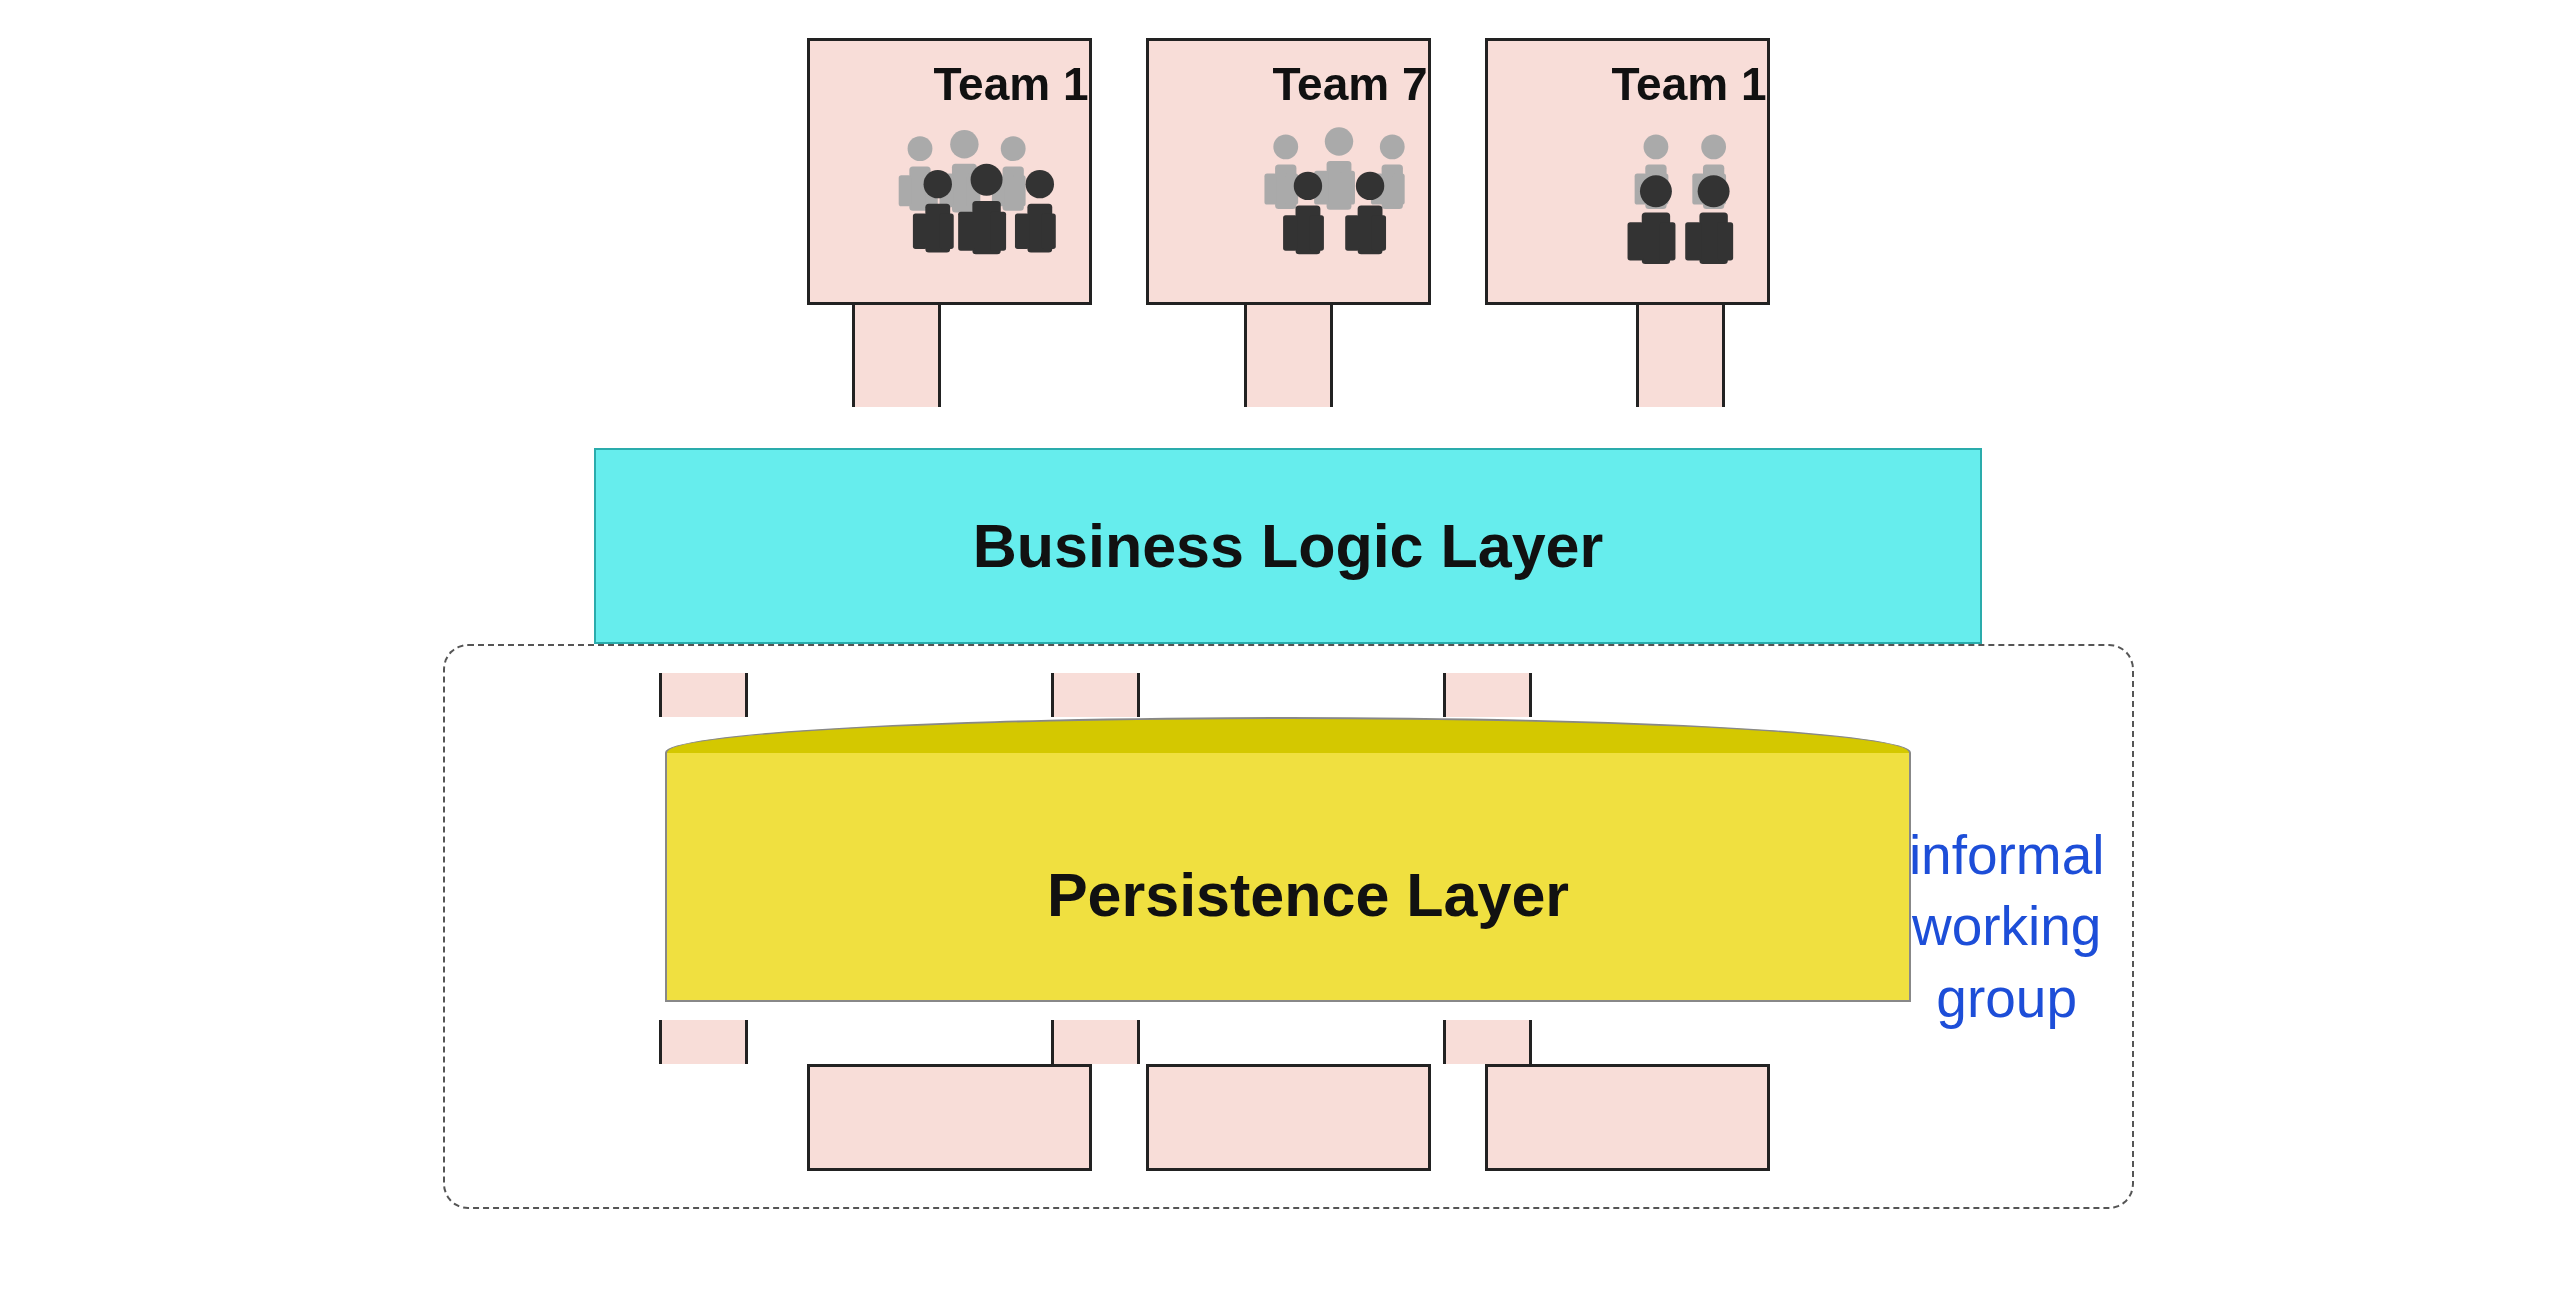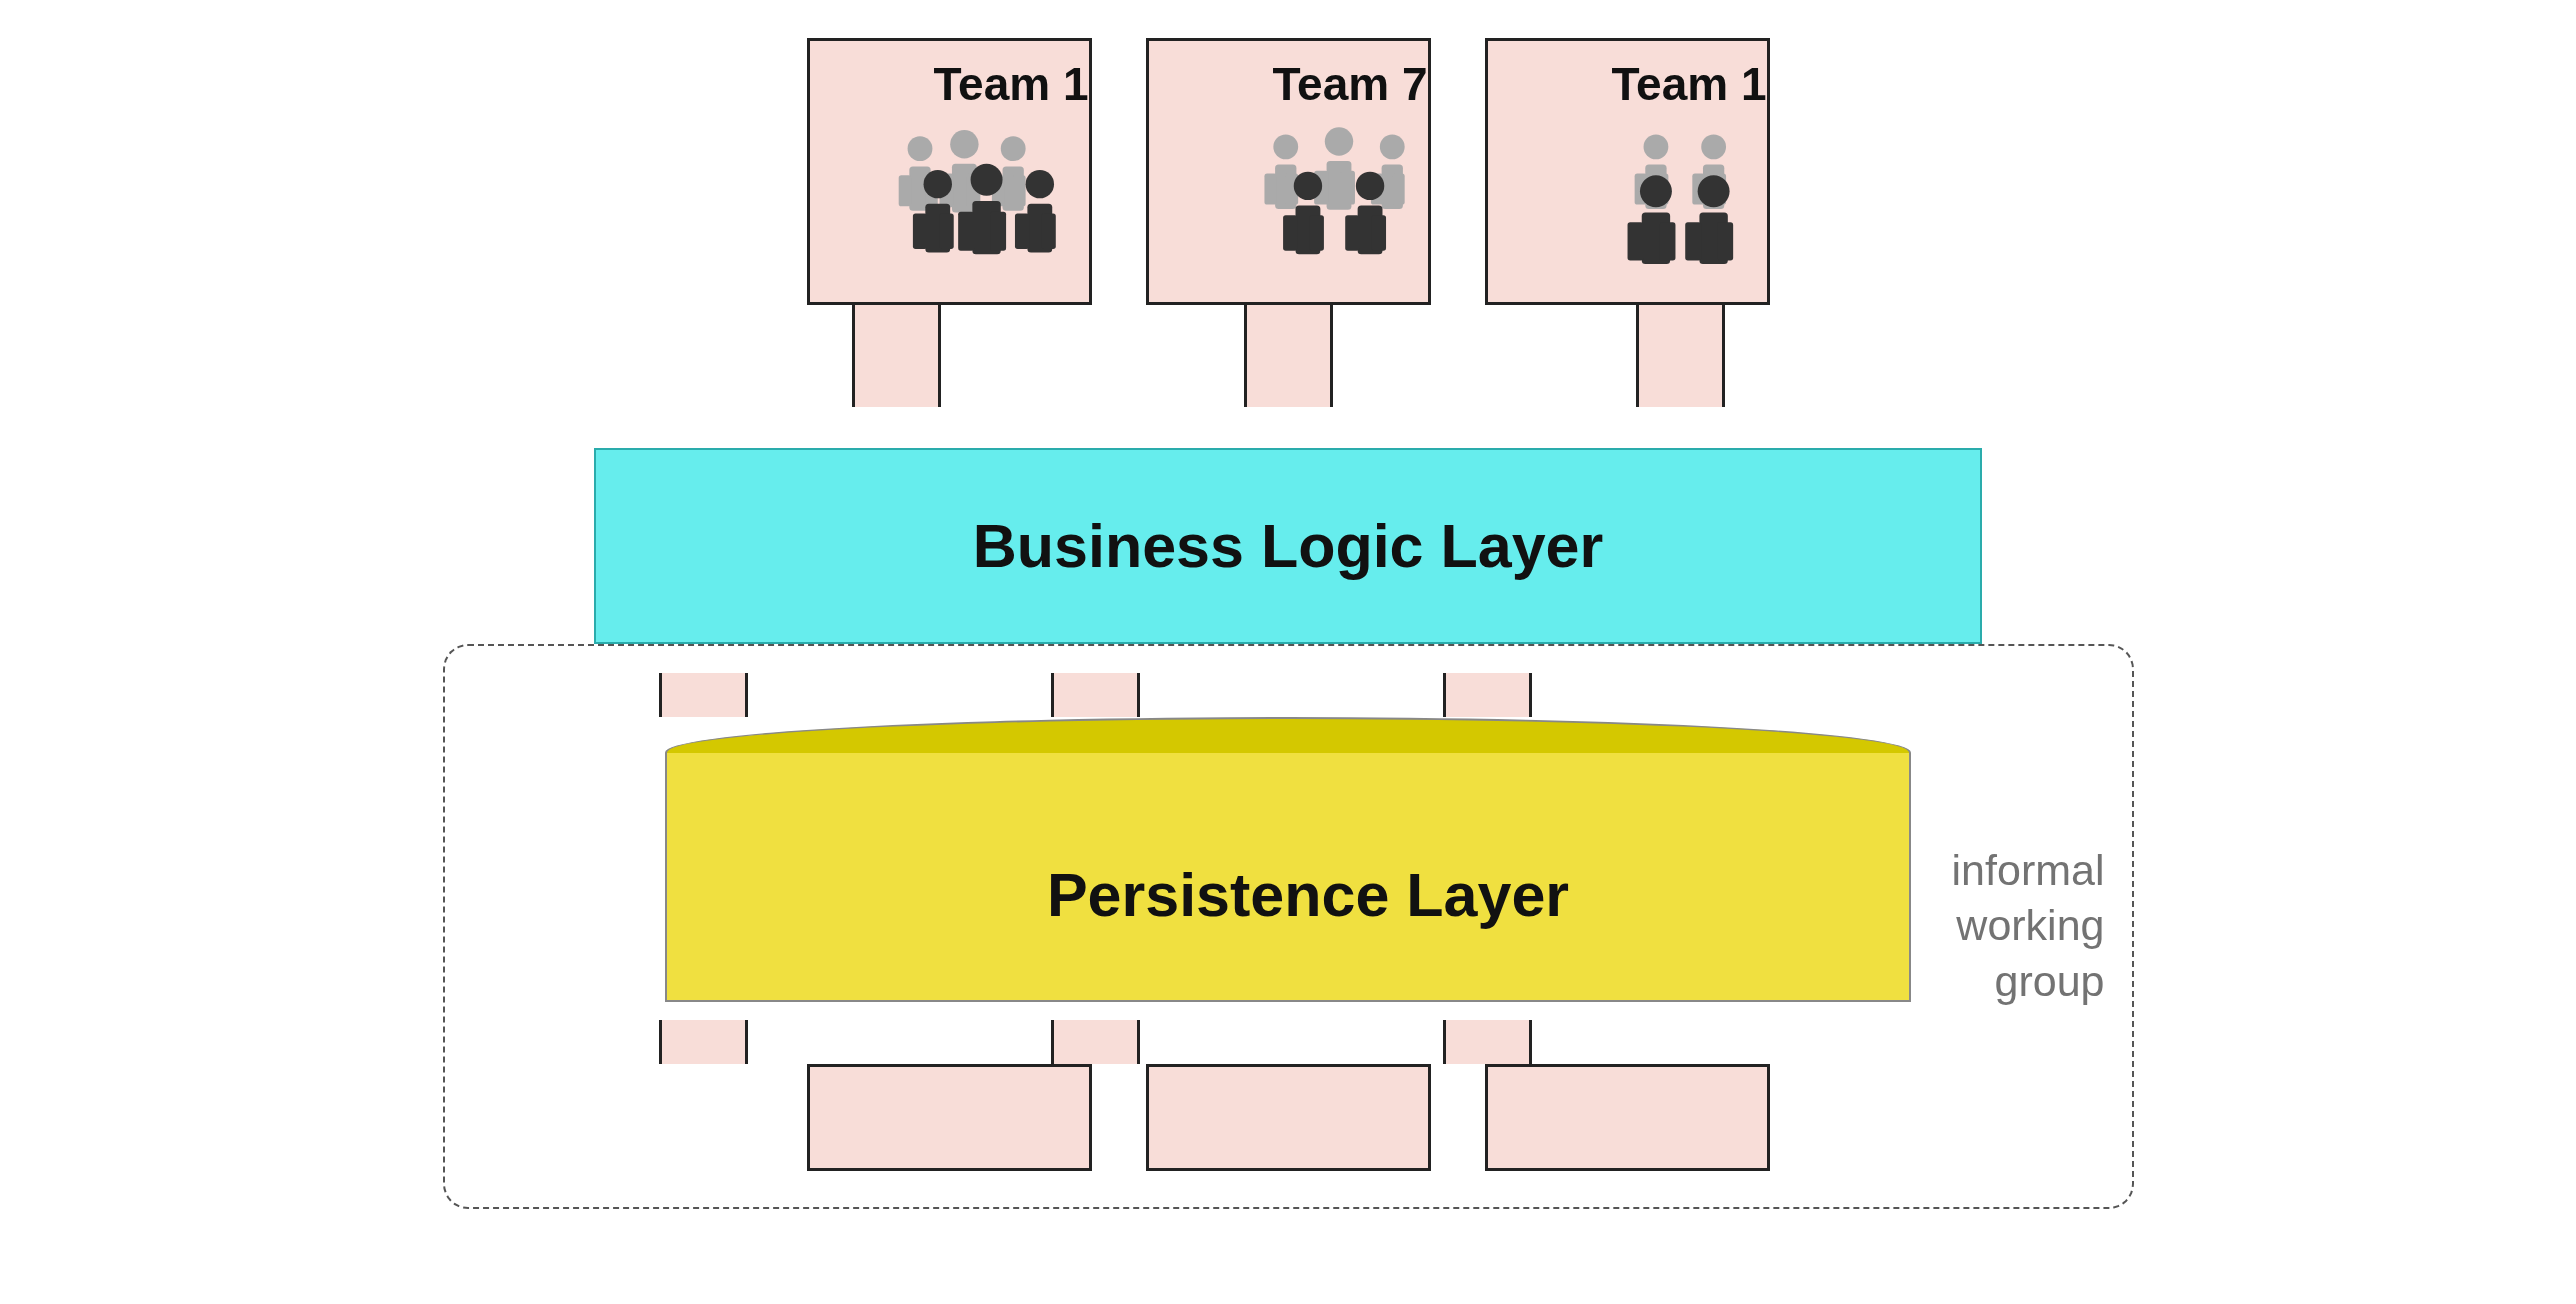--- a/index.html
+++ b/index.html
@@ -111,23 +111,23 @@
       padding: 27px 36px 36px 36px;
       margin-top: 0;
       width: 1691px;
     }
 
     .informal-label {
       position: absolute;
       right: 27px;
       top: 50%;
       transform: translateY(-50%);
-      font-size: 43px;
-      color: #737373;
-      text-align: right;
+      font-size: 55px;
+      color: #1d4ed8;
+      text-align: center;
       line-height: 1.3;
     }
 
     
     .cylinder-container {
       position: relative;
       width: 1246px;
       height: 303px;
       margin: 0 auto;
     }

